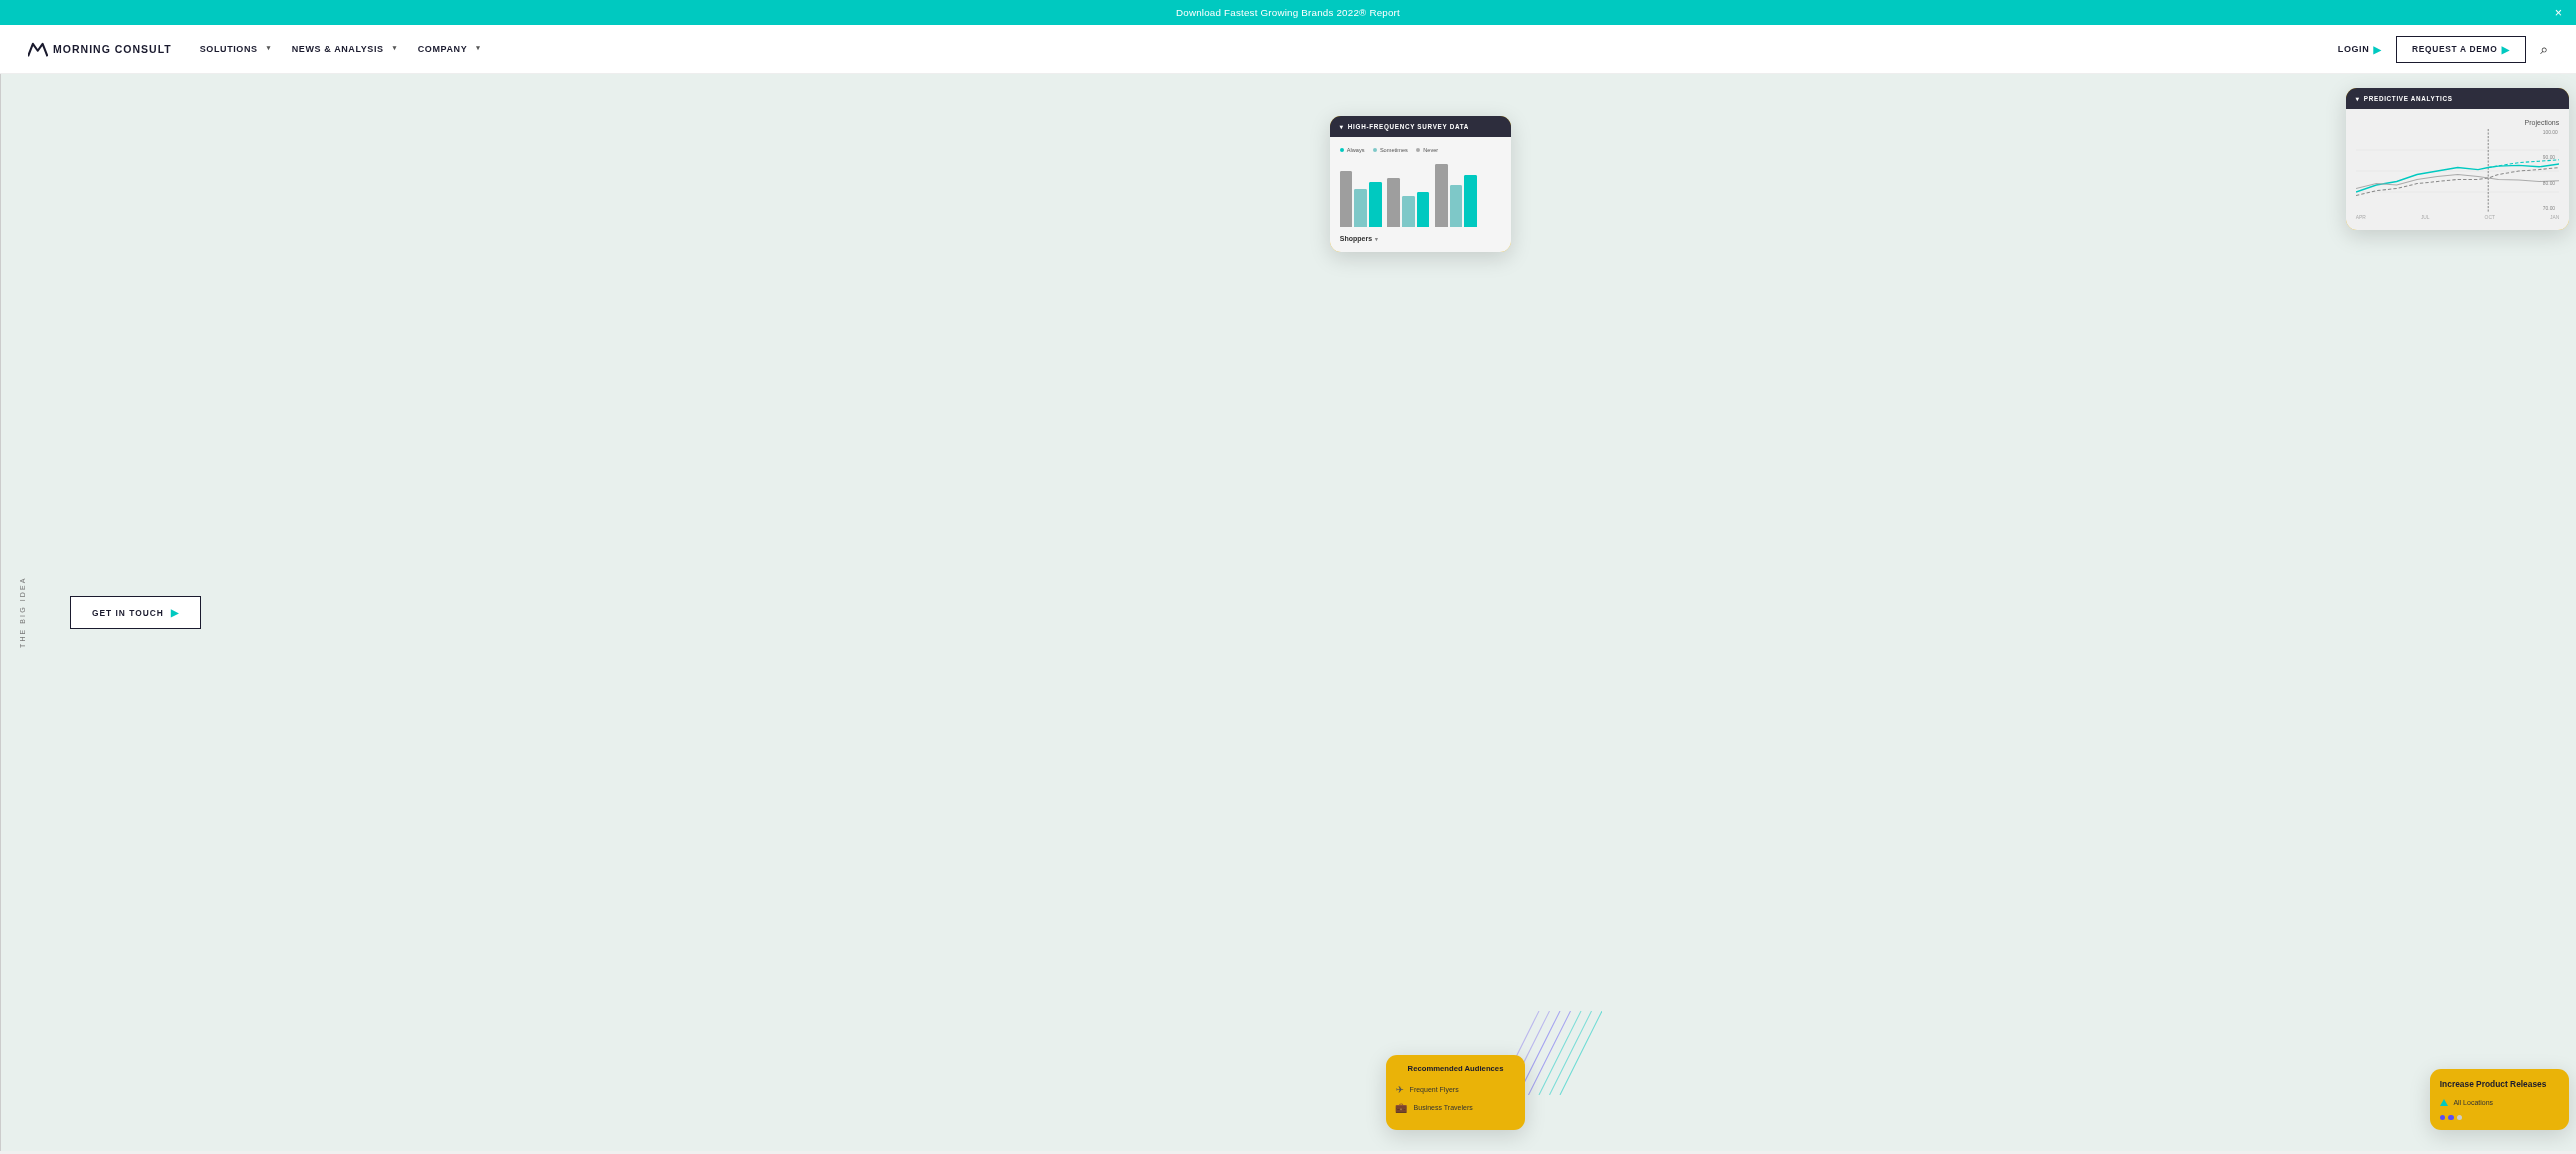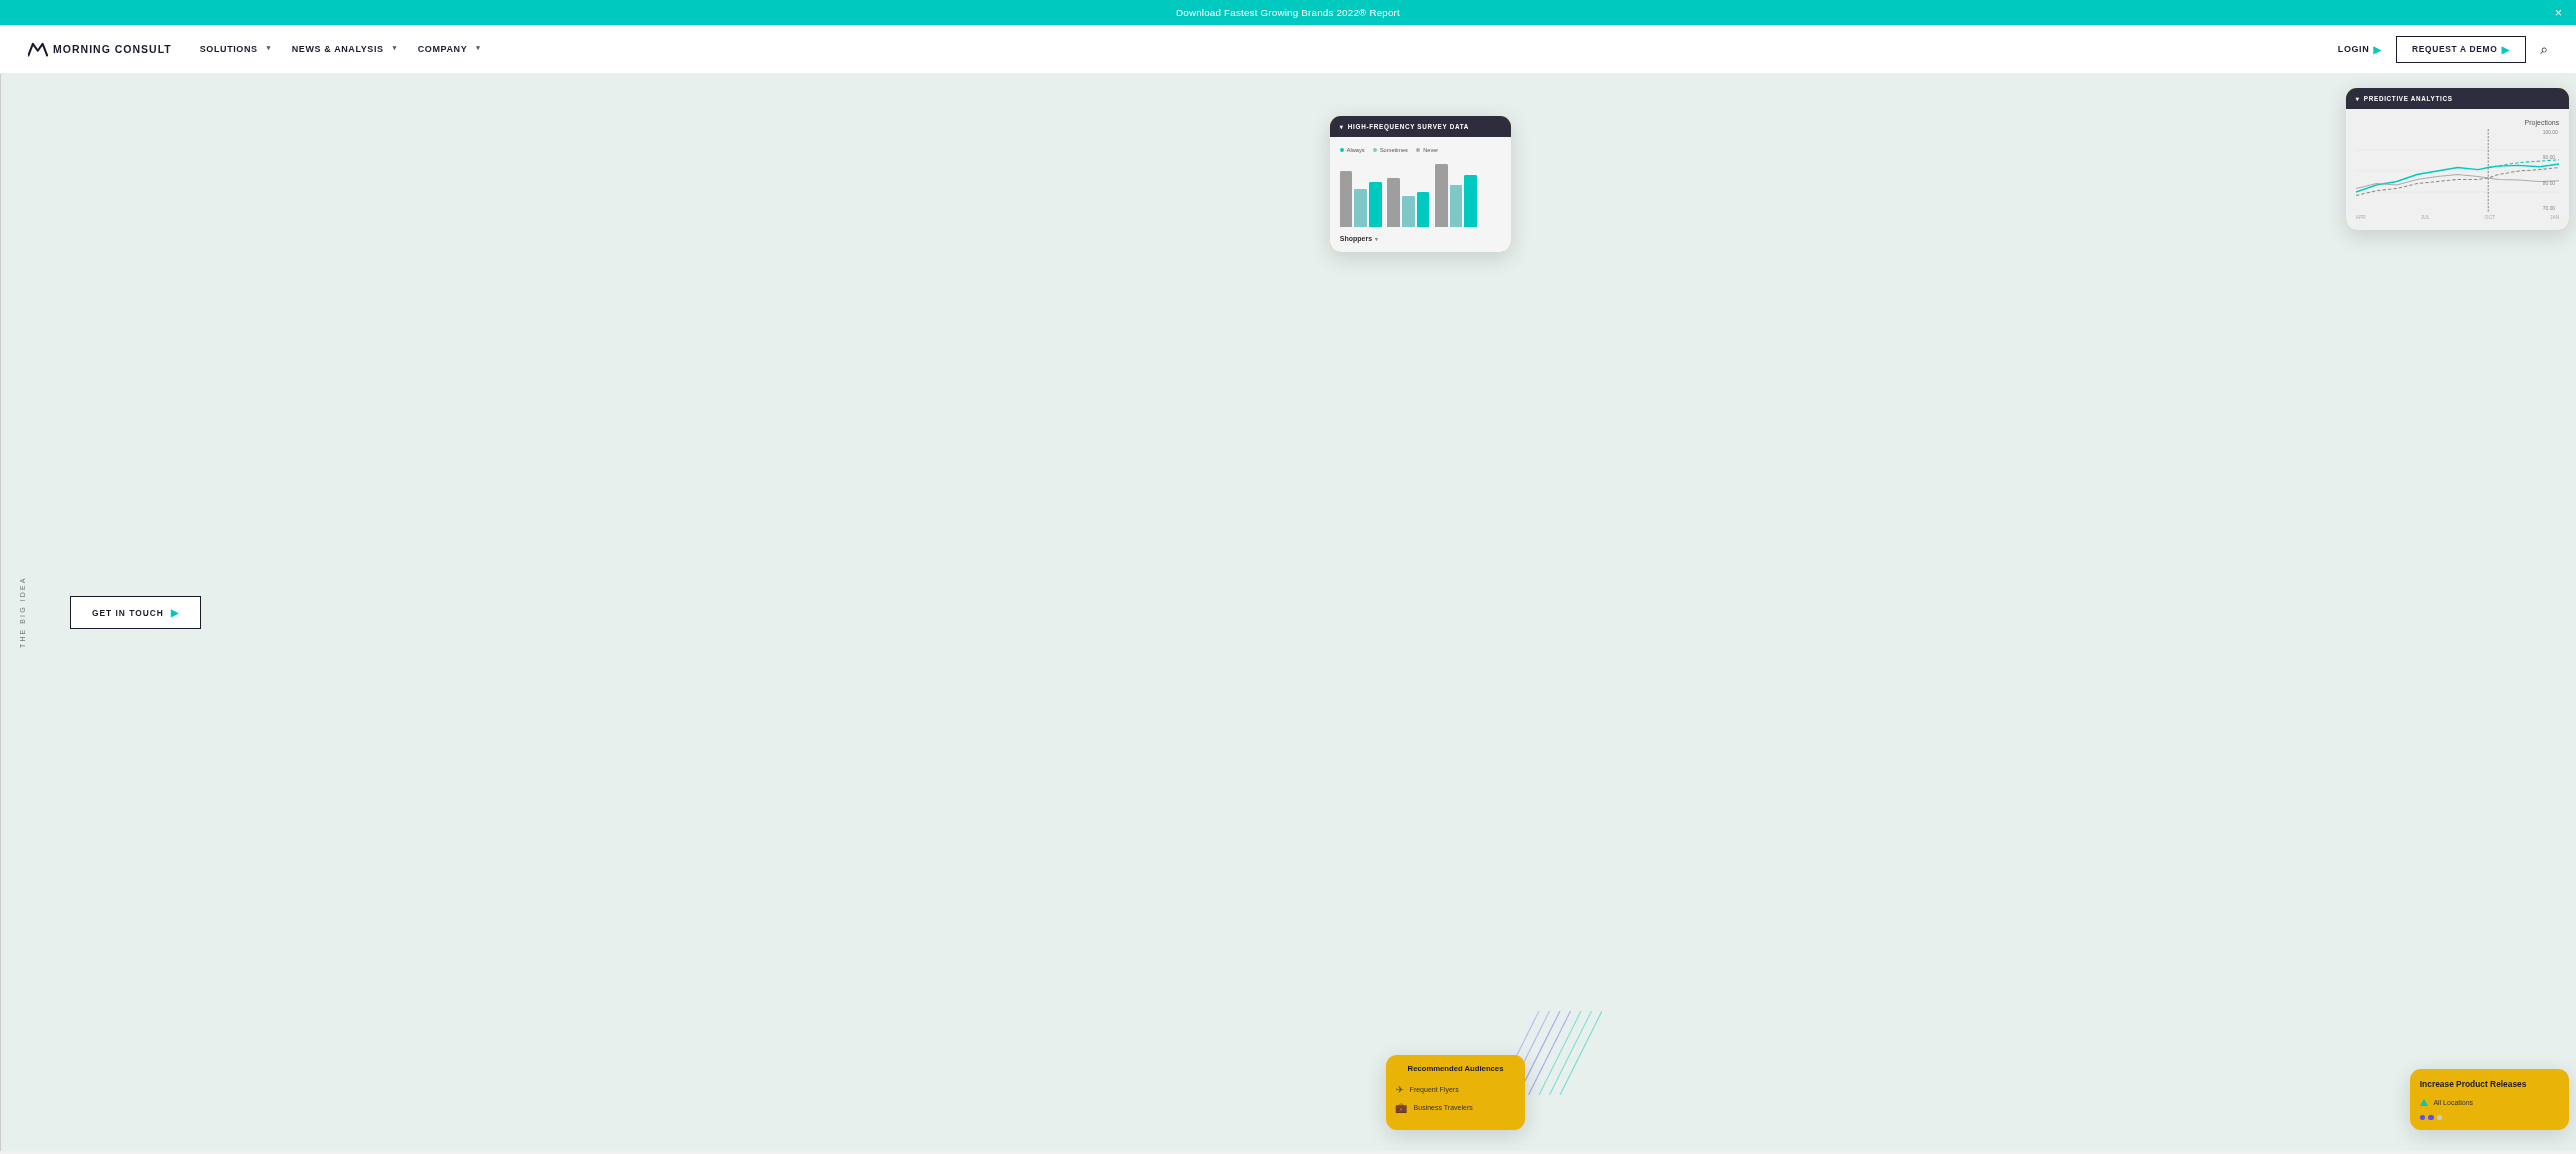--- a/index.html
+++ b/index.html
@@ -352,21 +352,21 @@
       font-size: 7px;
       color: #333;
     }
     .audience-icon {
       font-size: 9.8px;
       color: #555;
     }
 
     
     #card-products {
-      width: 159px;
+      width: 139px;
       bottom: 21px;
       right: 7px;
       padding: 9.8px;
     }
     #card-products .card-title {
       font-size: 8.4px;
       font-weight: 800;
       color: #1a1a2e;
       margin-bottom: 9.8px;
       line-height: 1.3;

